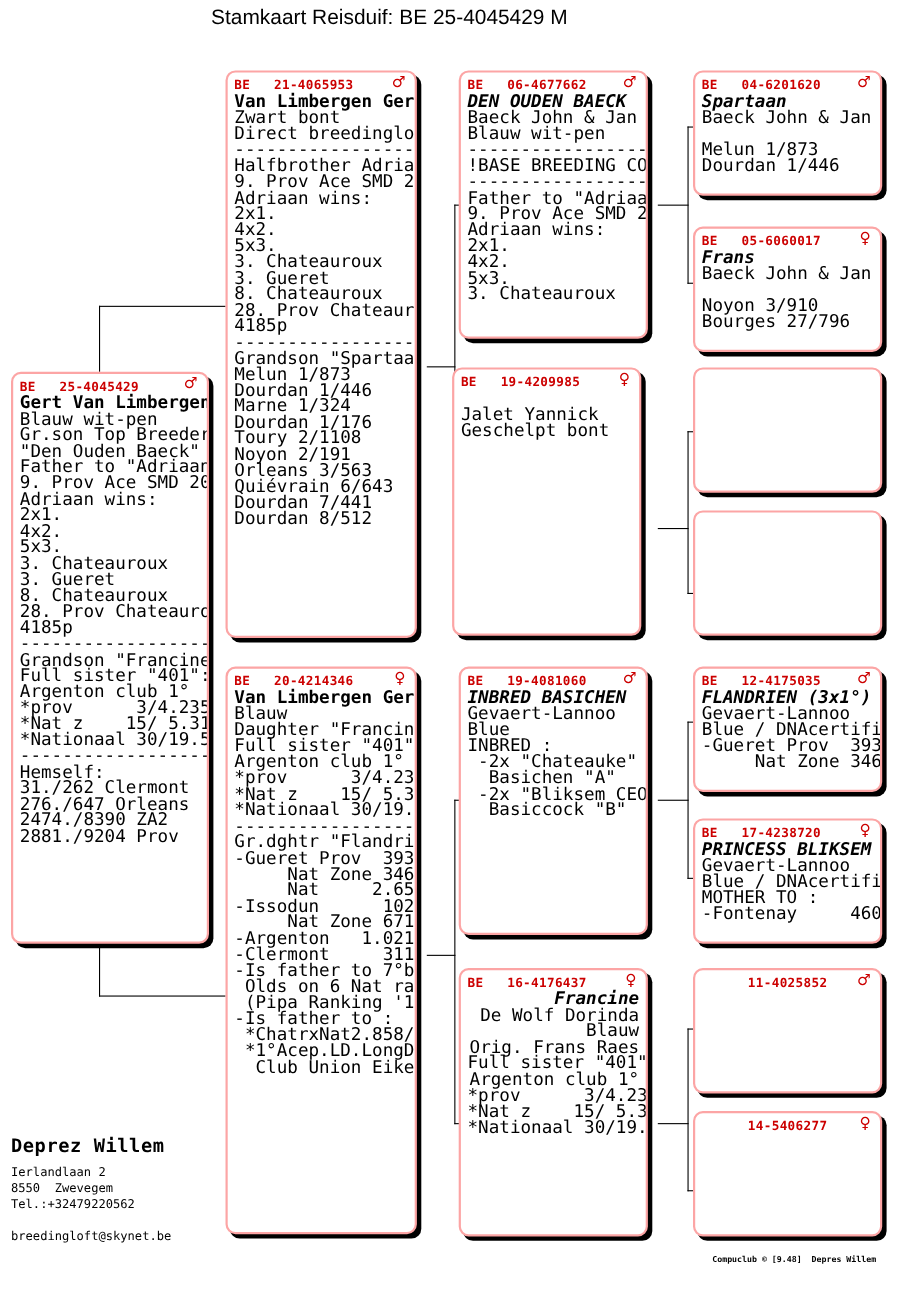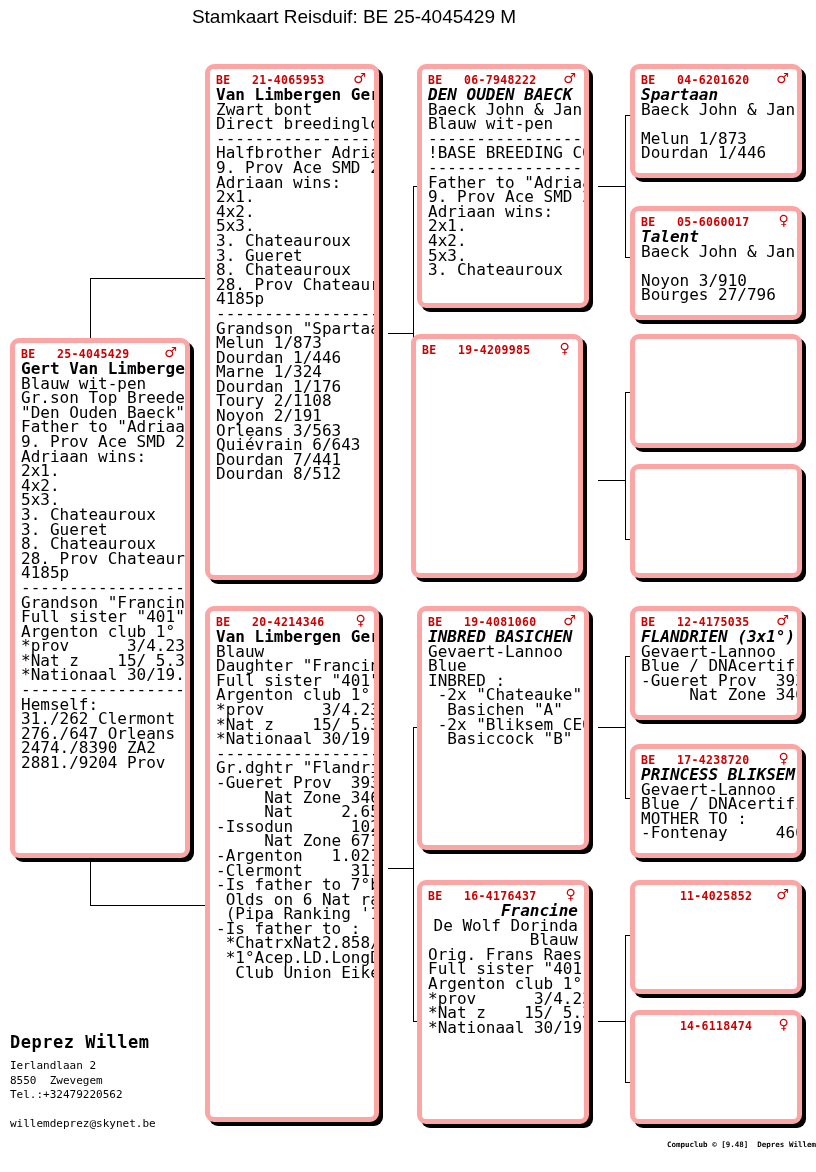--- a/index.html
+++ b/index.html
@@ -13,21 +13,21 @@
 
   .title{
     position:absolute;left:0;top:6px;width:708px;text-align:center;
     font-family:"Liberation Sans","DejaVu Sans",sans-serif;
     font-size:19px;font-weight:400;color:#000;letter-spacing:0px;
   }
 
   
   .card{
     position:absolute;box-sizing:border-box;
-    background:#fff;border:5px solid #fca5a5;border-radius:9px;
+    background:#fff;border:2px solid #fca5a5;border-radius:9px;
     box-shadow:4px 4px 0 0 #000;
     overflow:hidden;
     padding:4px 6px 2px 6px;
   }
   .card .hdr{
     display:block;position:relative;height:15px;
     font-size:11.5px;font-weight:bold;color:#cc0000;
     white-space:pre;letter-spacing:0.3px;
   }
   .card .hdr .ring{position:absolute;left:0;top:0;}
@@ -52,21 +52,21 @@
   
   .breeder{position:absolute;left:10px;top:1032px;width:200px;}
   .breeder .name{
     font-size:17px;font-weight:bold;color:#000;white-space:pre;
     letter-spacing:0.5px;margin-bottom:7px;
   }
   .breeder .addr{font-size:11px;line-height:14.6px;color:#000;white-space:pre;}
   .breeder .mail{font-size:11px;line-height:14.6px;color:#000;white-space:pre;margin-top:14px;}
 
   .credit{
-    position:absolute;left:628px;top:1140px;width:188px;text-align:right;
+    position:absolute;left:628px;top:1140px;width:188px;text-align:center;
     font-size:7.5px;color:#000;white-space:pre;font-weight:bold;
   }
 </style>
 </head>
 <body>
 
 <div id="page">
 
   <div class="title">Stamkaart Reisduif: BE  25-4045429 M</div>
 
@@ -200,21 +200,21 @@
  Olds on 6 Nat races
  (Pipa Ranking '18)
 -Is father to :
  *ChatrxNat2.858/10°
  *1°Acep.LD.LongDist
   Club Union Eiketak</span></div>
   </div>
 
   <div class="card" style="left:417px; top:64px; width:172px; height:244px;">
     <div class="hdr">
-      <span class="ring">BE   06-7948222</span>
+      <span class="ring">BE   06-4677662</span>
       <span class="sex">♂</span>
     </div>
     <div class="body"><span class="i">DEN OUDEN BAECK</span><br><span>Baeck John &amp; Jan
 Blauw wit-pen
 --------------------
 !BASE BREEDING COCK!
 --------------------
 Father to "Adriaan":
 9. Prov Ace SMD 2019
 Adriaan wins:
@@ -222,20 +222,23 @@
 4x2.
 5x3.
 3. Chateauroux</span></div>
   </div>
 
   <div class="card" style="left:411px; top:334px; width:172px; height:244px;">
     <div class="hdr">
       <span class="ring">BE   19-4209985</span>
       <span class="sex">♀</span>
     </div>
+    <div class="body"><span>
+Jalet Yannick
+Geschelpt bont</span></div>
   </div>
 
   <div class="card" style="left:417px; top:606px; width:172px; height:244px;">
     <div class="hdr">
       <span class="ring">BE   19-4081060</span>
       <span class="sex">♂</span>
     </div>
     <div class="body"><span class="i">INBRED BASICHEN</span><br><span>Gevaert-Lannoo
 Blue
 INBRED :
@@ -269,21 +272,21 @@
 
 Melun 1/873
 Dourdan 1/446</span></div>
   </div>
 
   <div class="card" style="left:630px; top:206px; width:172px; height:114px;">
     <div class="hdr">
       <span class="ring">BE   05-6060017</span>
       <span class="sex">♀</span>
     </div>
-    <div class="body"><span class="i">Talent</span><br><span>Baeck John &amp; Jan
+    <div class="body"><span class="i">Frans</span><br><span>Baeck John &amp; Jan
 
 Noyon 3/910
 Bourges 27/796</span></div>
   </div>
 
   <div class="card" style="left:630px; top:334px; width:172px; height:114px;">
     <div class="hdr">
       <span class="ring"></span>
     </div>
     <div class="body"><span></span></div>
@@ -321,29 +324,29 @@
   <div class="card" style="left:630px; top:880px; width:172px; height:114px;">
     <div class="hdr">
       <span class="ring ctr">11-4025852</span>
       <span class="sex">♂</span>
     </div>
     <div class="body"><span></span></div>
   </div>
 
   <div class="card" style="left:630px; top:1010px; width:172px; height:114px;">
     <div class="hdr">
-      <span class="ring ctr">14-6118474</span>
+      <span class="ring ctr">14-5406277</span>
       <span class="sex">♀</span>
     </div>
     <div class="body"><span></span></div>
   </div>
 
   <div class="breeder">
     <div class="name">Deprez Willem</div>
     <div class="addr">Ierlandlaan 2
 8550  Zwevegem
 Tel.:+32479220562</div>
-    <div class="mail">willemdeprez@skynet.be</div>
+    <div class="mail">breedingloft@skynet.be</div>
   </div>
 
   <div class="credit">Compuclub © [9.48]  Depres Willem</div>
 
 </div>
 
 </body></html>

